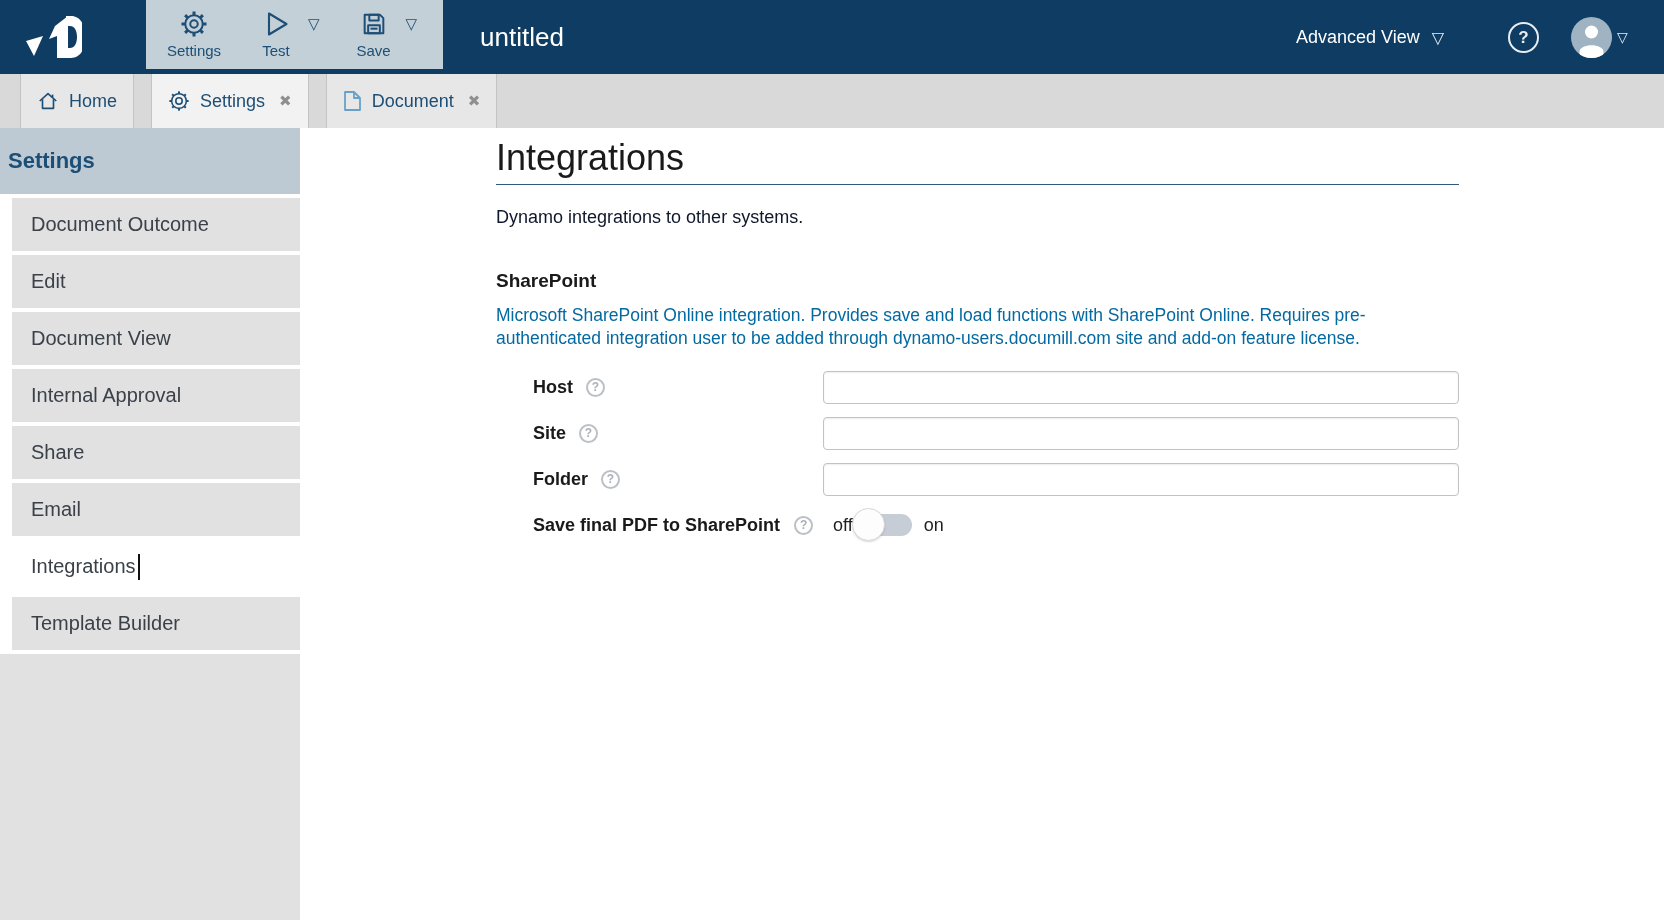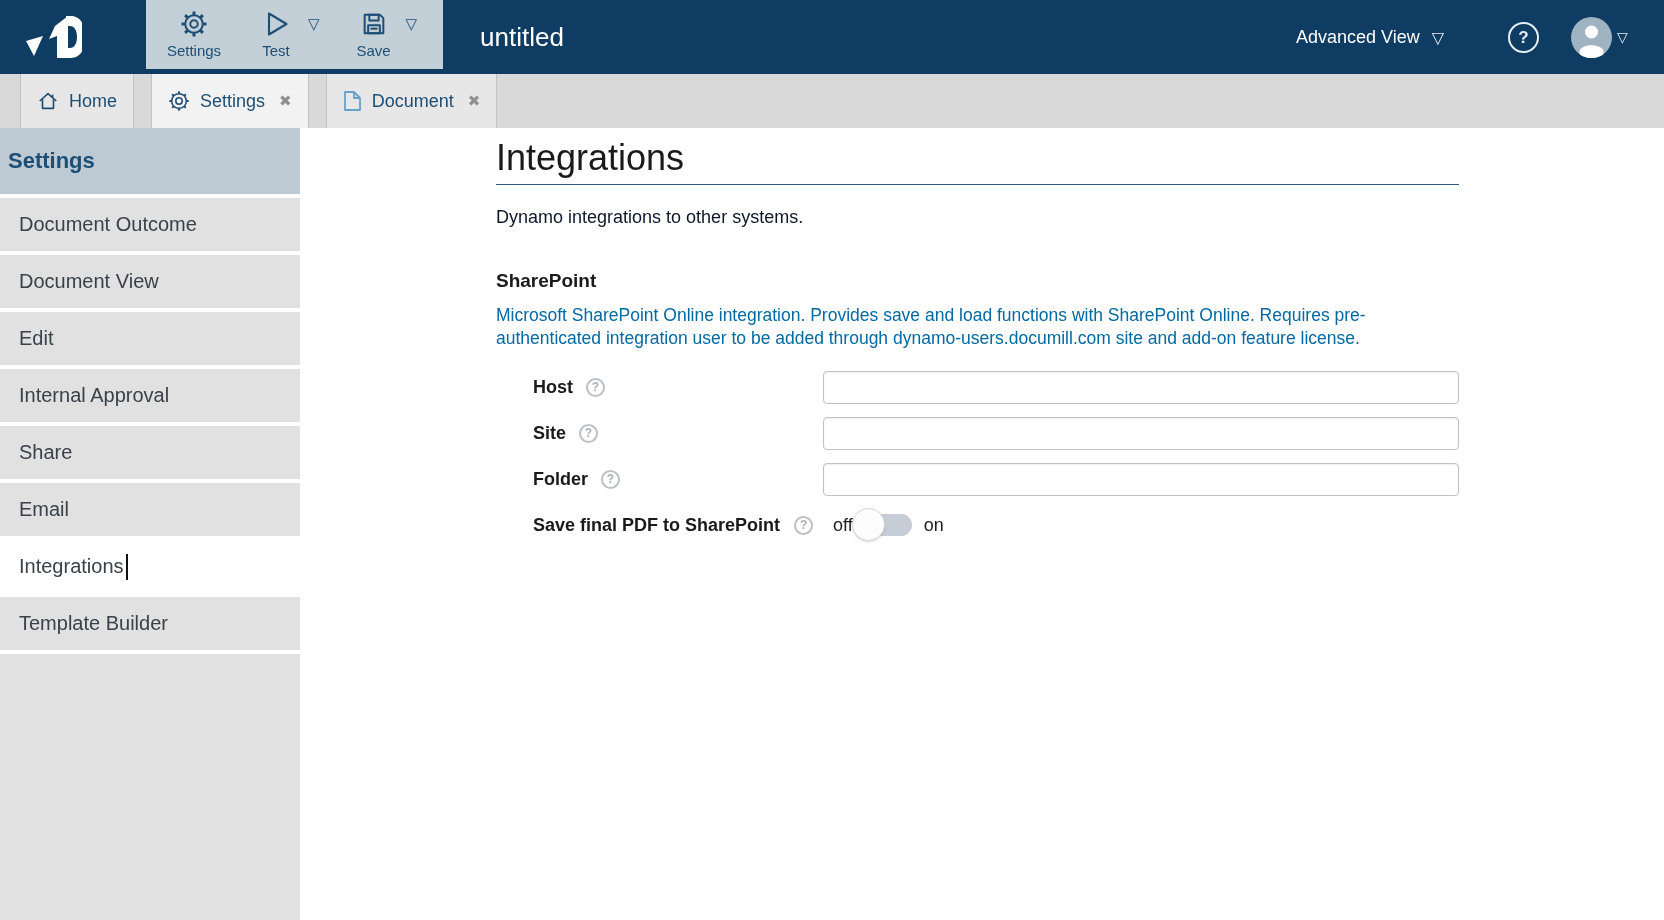--- a/index.html
+++ b/index.html
@@ -78,21 +78,21 @@
     background:#ffffff; display:flex; flex-direction:column;
   }
   .side-header {
     height:66px; background:#bdcad3; margin-bottom:4px;
     display:flex; align-items:center; padding-left:8px;
     font-size:22px; font-weight:bold; color:#1d4e75;
   }
   .side-item {
     height:53px; margin-bottom:4px; background:#e1e1e1;
     display:flex; align-items:center; padding-left:19px;
-    font-size:20px; color:#3a4149; cursor:pointer;
+    font-size:20px; color:#3a4149; cursor:pointer;margin-left:12px;
   }
   .side-item.active { background:#ffffff; }
   .caret {
     display:inline-block; width:2px; height:26px; background:#111;
     margin-left:2px; vertical-align:middle;
   }
   .side-fill { flex:1; background:#e1e1e1; }
 
   
   .main {
@@ -268,24 +268,24 @@
   </div>
 </div>
 
 <div class="sidebar">
   <div class="side-header">Settings</div>
 
   <div class="side-item">
     <span>Document Outcome</span>
   </div>
   <div class="side-item">
+    <span>Edit</span>
+  </div>
+  <div class="side-item">
     <span>Document View</span>
-  </div>
-  <div class="side-item">
-    <span>Edit</span>
   </div>
   <div class="side-item">
     <span>Internal Approval</span>
   </div>
   <div class="side-item">
     <span>Share</span>
   </div>
   <div class="side-item">
     <span>Email</span>
   </div>

